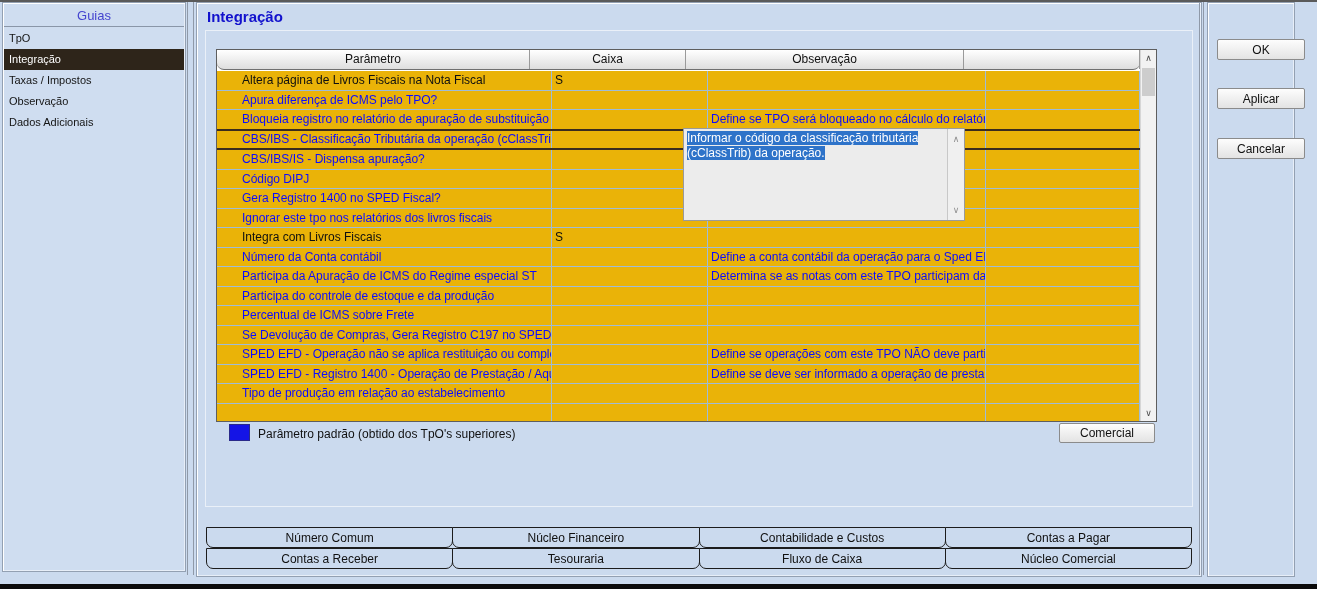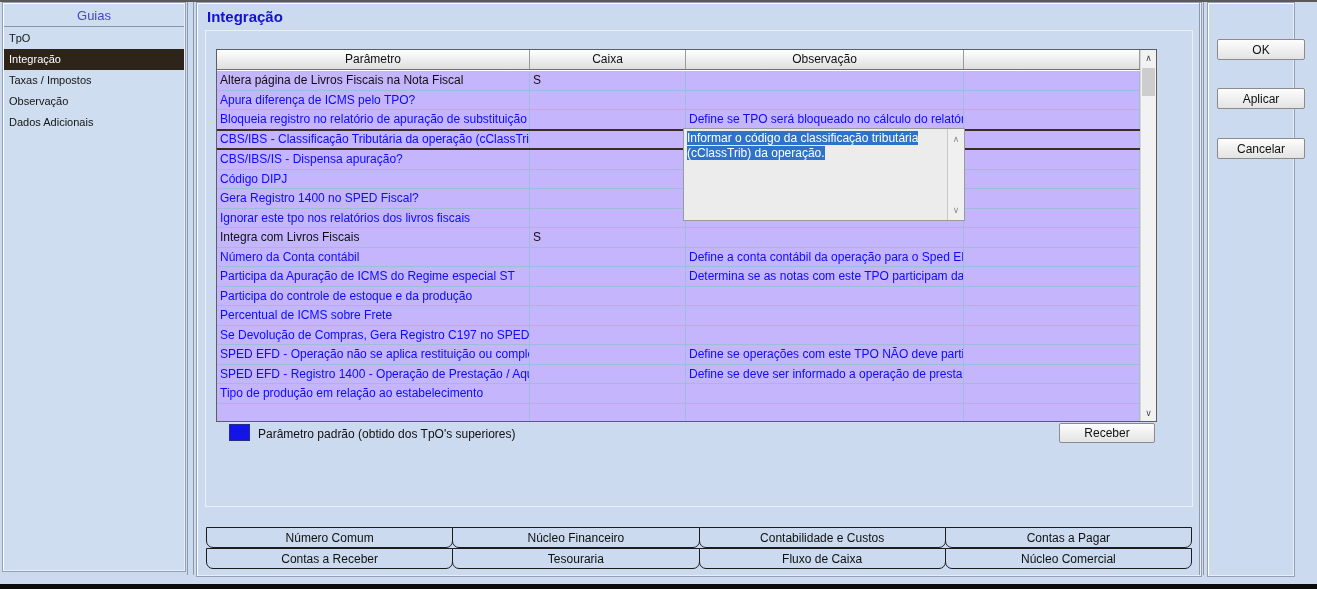--- a/index.html
+++ b/index.html
@@ -46,28 +46,28 @@
     position:absolute; left:8px; top:27px; width:988px; height:477px;
     border:1px solid #eaf0f8; pointer-events:none;
   }
 
   
   .grid {
     position:absolute; left:19px; top:46px; width:941px; height:373px;
     background:#ffffff; border:1px solid #5e5e5e;
   }
   .grid-header { display:flex; height:20px; margin-right:16px;
-    background:linear-gradient(#ffffff,#dedede); border-bottom:1px solid #707070; }
+    background:linear-gradient(#ffffff,#dedede); border-bottom:1px solid #707070;border-radius:7px; }
   .gh-cell {
     font-size:12px; color:#111; text-align:center; line-height:19px;
     border-right:1px solid #9a9a9a; overflow:hidden; white-space:nowrap;
   }
   .c-param { width:313px; } .c-valor { width:156px; } .c-obs { width:278px; } .c-extra { flex:1; }
   .grid-body { position:absolute; top:21px; left:0; right:16px; bottom:0; overflow:hidden; background:#fff; }
-  .g-row { display:flex; height:19.5px; border-bottom:1px solid #9fbcd8; background:#c4b5fd; }
+  .g-row { display:flex; height:19.5px; border-bottom:1px solid #9fbcd8; background:#eab308;padding-left:22px; }
   .g-cell {
     font-size:12px; line-height:18px; padding:0 3px;
     border-right:1px solid #9fbcd8; overflow:hidden; white-space:nowrap;
   }
   .g-cell.blue { color:#0b0bff; }
   .g-cell.black { color:#101010; }
   .g-row.selected { border-top:2px solid #3a2c1e; border-bottom:2px solid #3a2c1e; height:21.5px; margin-top:-1px; }
   .g-row.selected .g-cell { line-height:17px; }
 
   
@@ -282,21 +282,21 @@
       <span class="hl">(cClassTrib) da operação.</span>
     </div>
     <div class="memo-scroll">
       <div class="ms-arrow ms-up">∧</div>
       <div class="ms-arrow ms-down">∨</div>
     </div>
   </div>
 
   <div class="legend-swatch" style="background: rgb(20, 20, 230);"></div>
   <div class="legend-label">Parâmetro padrão (obtido dos TpO's superiores)</div>
-  <button class="btn importar">Receber</button>
+  <button class="btn importar">Comercial</button>
 
   <div class="tabrow tabrow2" id="tabrow-1">
       <div class="tab">Número Comum</div>
       <div class="tab">Núcleo Financeiro</div>
       <div class="tab">Contabilidade e Custos</div>
       <div class="tab">Contas a Pagar</div>
     </div>
   <div class="tabrow tabrow3" id="tabrow-2">
       <div class="tab">Contas a Receber</div>
       <div class="tab">Tesouraria</div>

